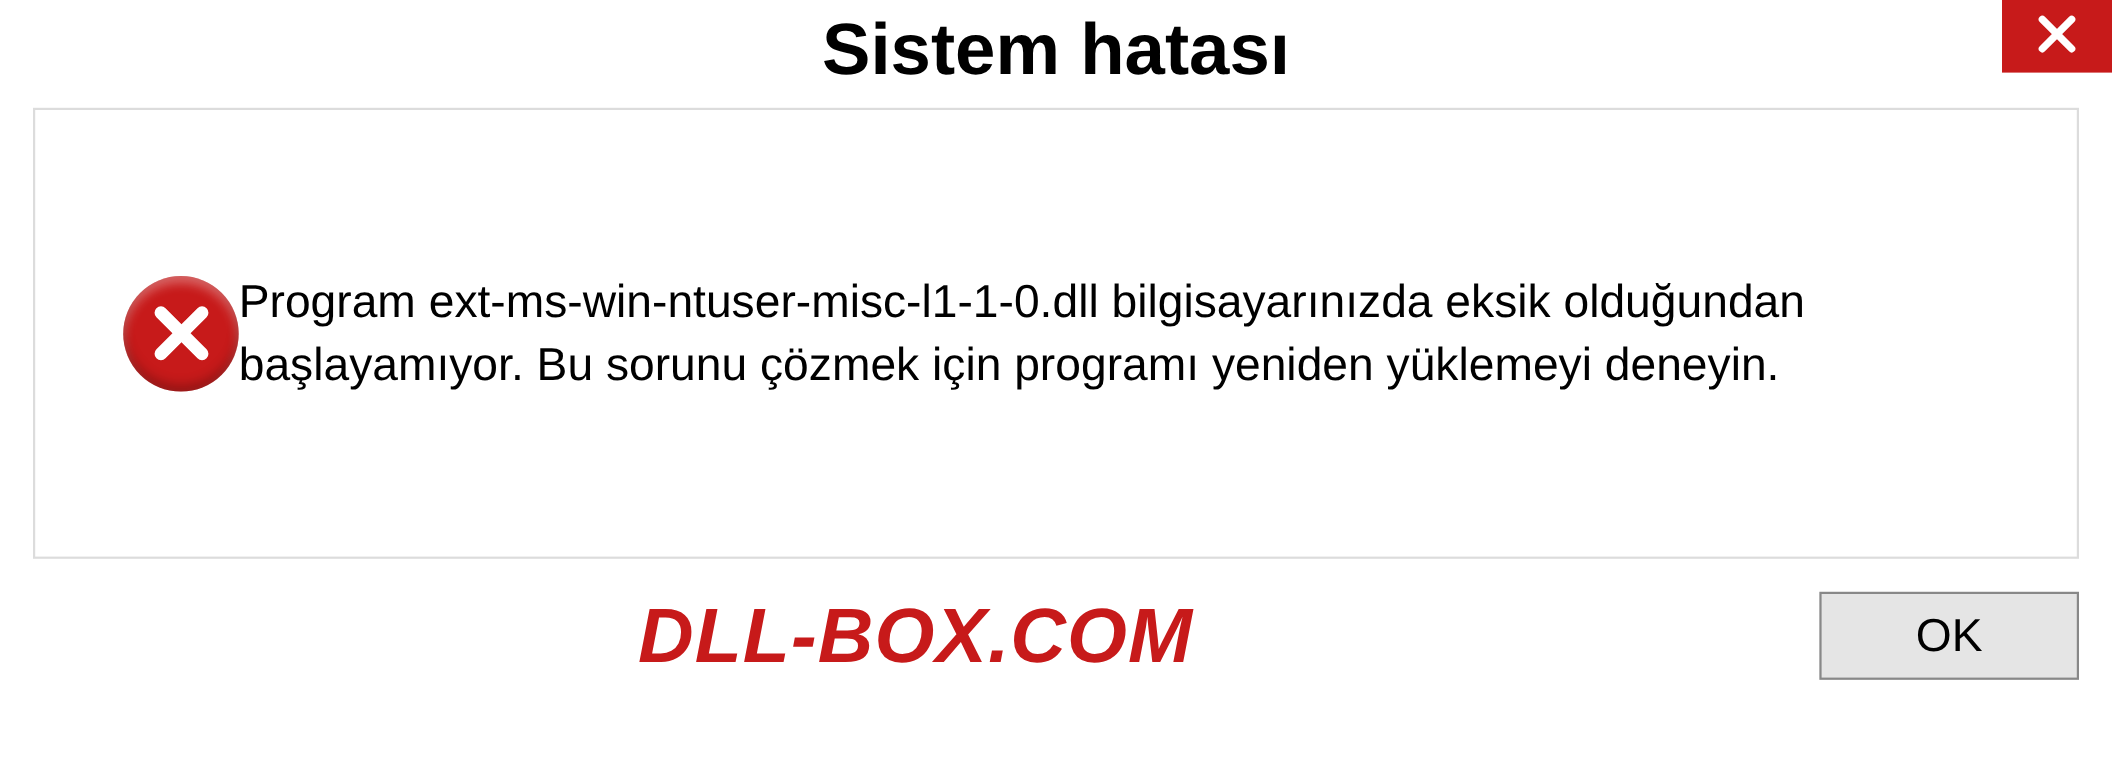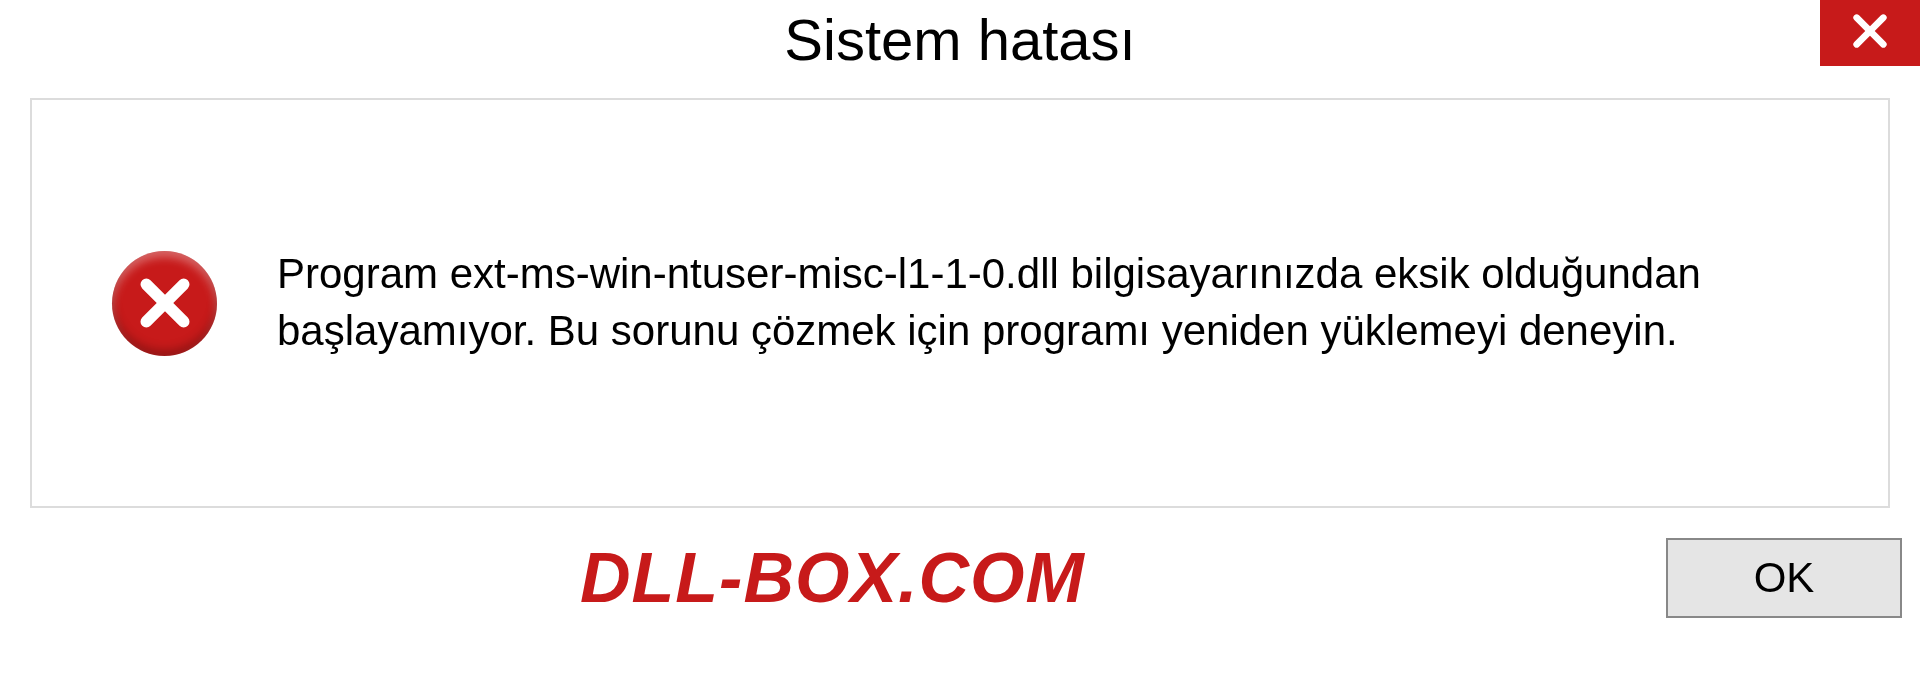--- a/index.html
+++ b/index.html
@@ -17,22 +17,22 @@
     .titlebar {
       display: flex;
       justify-content: space-between;
       align-items: flex-start;
       padding: 0 0 0 0;
       height: 88px;
     }
     .title-text {
       flex: 1;
       text-align: center;
-      font-size: 58px;
-      font-weight: 400;
+      font-size: 66px;
+      font-weight: 700;
       color: #000;
       padding-top: 6px;
       letter-spacing: 0px;
     }
     .close-btn {
       width: 100px;
       height: 66px;
       background: #c71a1a;
       display: flex;
       align-items: center;
@@ -46,21 +46,20 @@
       width: 40px;
       height: 40px;
     }
     .content-box {
       margin: 10px 30px 20px 30px;
       border: 2px solid #dcdcdc;
       height: 410px;
       display: flex;
       align-items: center;
       padding: 0 50px 0 80px;
-      gap: 60px;
     }
     .error-icon {
       width: 105px;
       height: 105px;
       border-radius: 50%;
       background: #c71a1a;
       display: flex;
       align-items: center;
       justify-content: center;
       flex-shrink: 0;
@@ -73,21 +72,21 @@
     .message-text {
       font-size: 42px;
       line-height: 1.35;
       color: #000;
       font-weight: 400;
     }
     .footer {
       display: flex;
       align-items: center;
       justify-content: space-between;
-      padding: 10px 18px 10px 30px;
+      padding: 10px 30px 10px 30px;
       margin-top: 10px;
     }
     .watermark {
       font-size: 70px;
       font-weight: 800;
       color: #c71a1a;
       letter-spacing: 1px;
       font-style: italic;
       font-family: Arial, sans-serif;
       padding-left: 550px;

